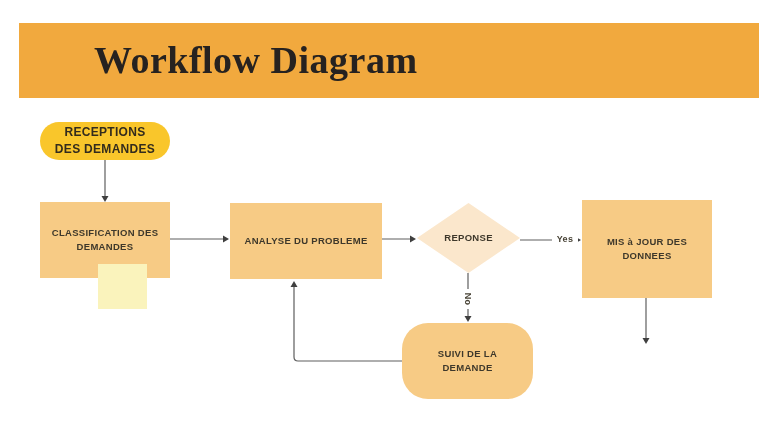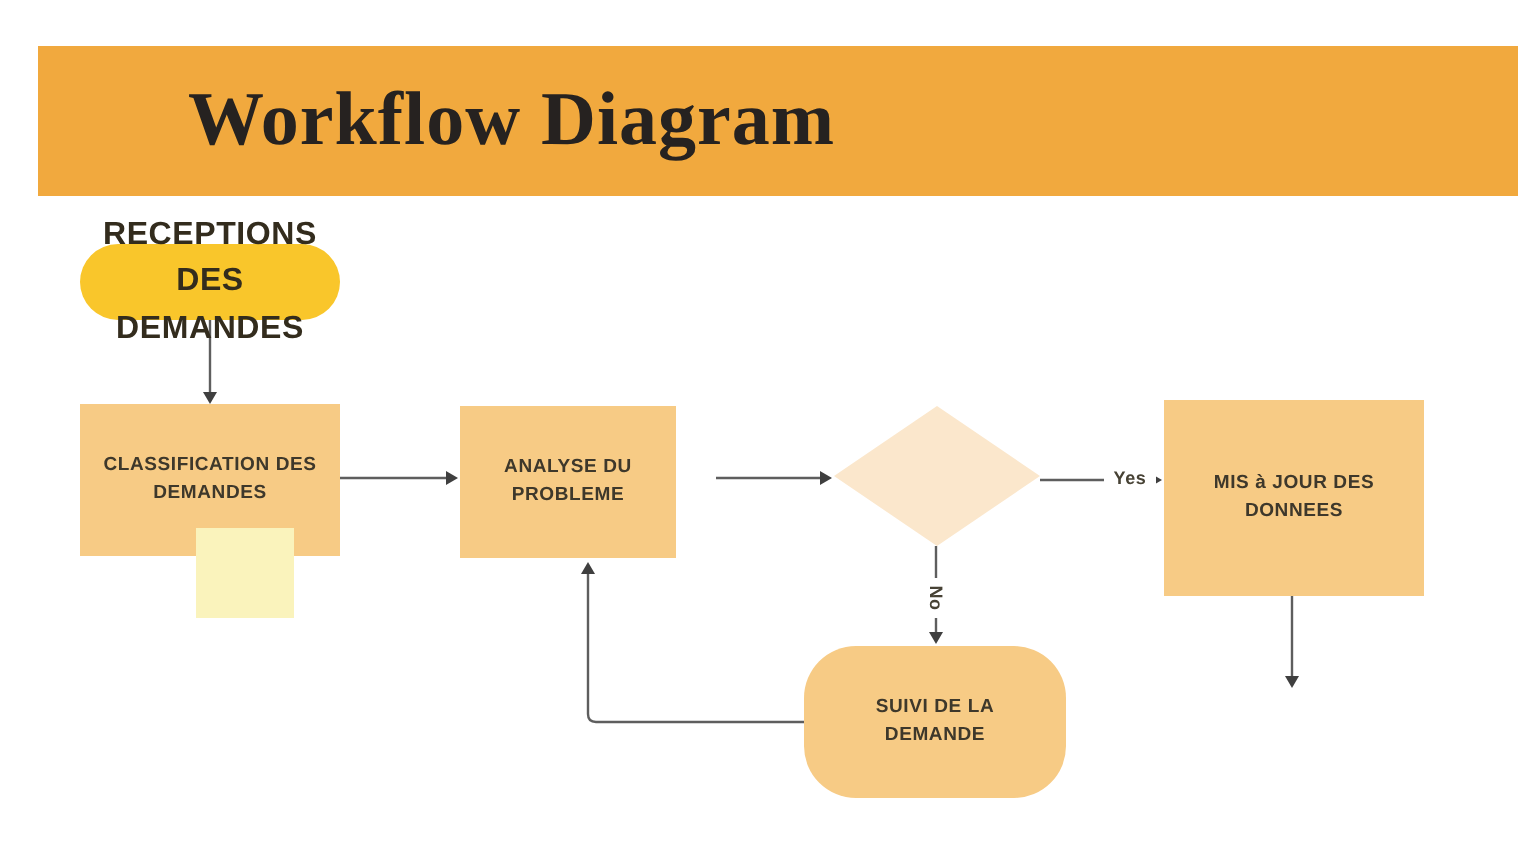--- a/index.html
+++ b/index.html
@@ -44,27 +44,27 @@
     letter-spacing: 0.3px;
     line-height: 1.45;
     box-sizing: border-box;
     padding: 4px 10px;
   }
   .pill {
     background: #F9C62B;
     border-radius: 19px;
     font-weight: 700;
     color: #332C1D;
-    font-size: 16px;
+    font-size: 12px;
   }
   .process { background: #F7CB85; }
 
   #node-receptions     { left: 40px;  top: 122px; width: 130px; height: 38px; }
   #node-classification { left: 40px;  top: 202px; width: 130px; height: 76px; }
-  #node-analyse        { left: 230px; top: 203px; width: 108px; height: 76px; }
+  #node-analyse        { left: 230px; top: 203px; width: 152px; height: 76px; }
   #node-maj            { left: 582px; top: 200px; width: 130px; height: 98px; }
   #node-suivi          { left: 402px; top: 323px; width: 131px; height: 76px; border-radius: 26px; }
   #node-rapport        { left: 582px; top: 347px; width: 130px; height: 36px; }
 
   
   #node-reponse {
     left: 417px; top: 203px; width: 103px; height: 70px;
     background: transparent;
     padding: 0;
   }
@@ -142,20 +142,21 @@
   </svg>
 
   <div class="node pill" id="node-receptions">RECEPTIONS DES DEMANDES</div>
 
   <div class="node process" id="node-classification">CLASSIFICATION DES DEMANDES</div>
 
   <div class="sticky-note"></div>
 
   <div class="node process" id="node-analyse">ANALYSE DU PROBLEME</div>
 
+  <div class="node" id="node-reponse">REPONSE</div>
 
   <div class="node process" id="node-maj">MIS à JOUR DES DONNEES</div>
 
   <div class="node process" id="node-suivi">SUIVI DE LA DEMANDE</div>
 
 
   <div class="edge-label" id="label-yes">Yes</div>
 
   <div class="edge-label" id="label-no">No</div>
 

